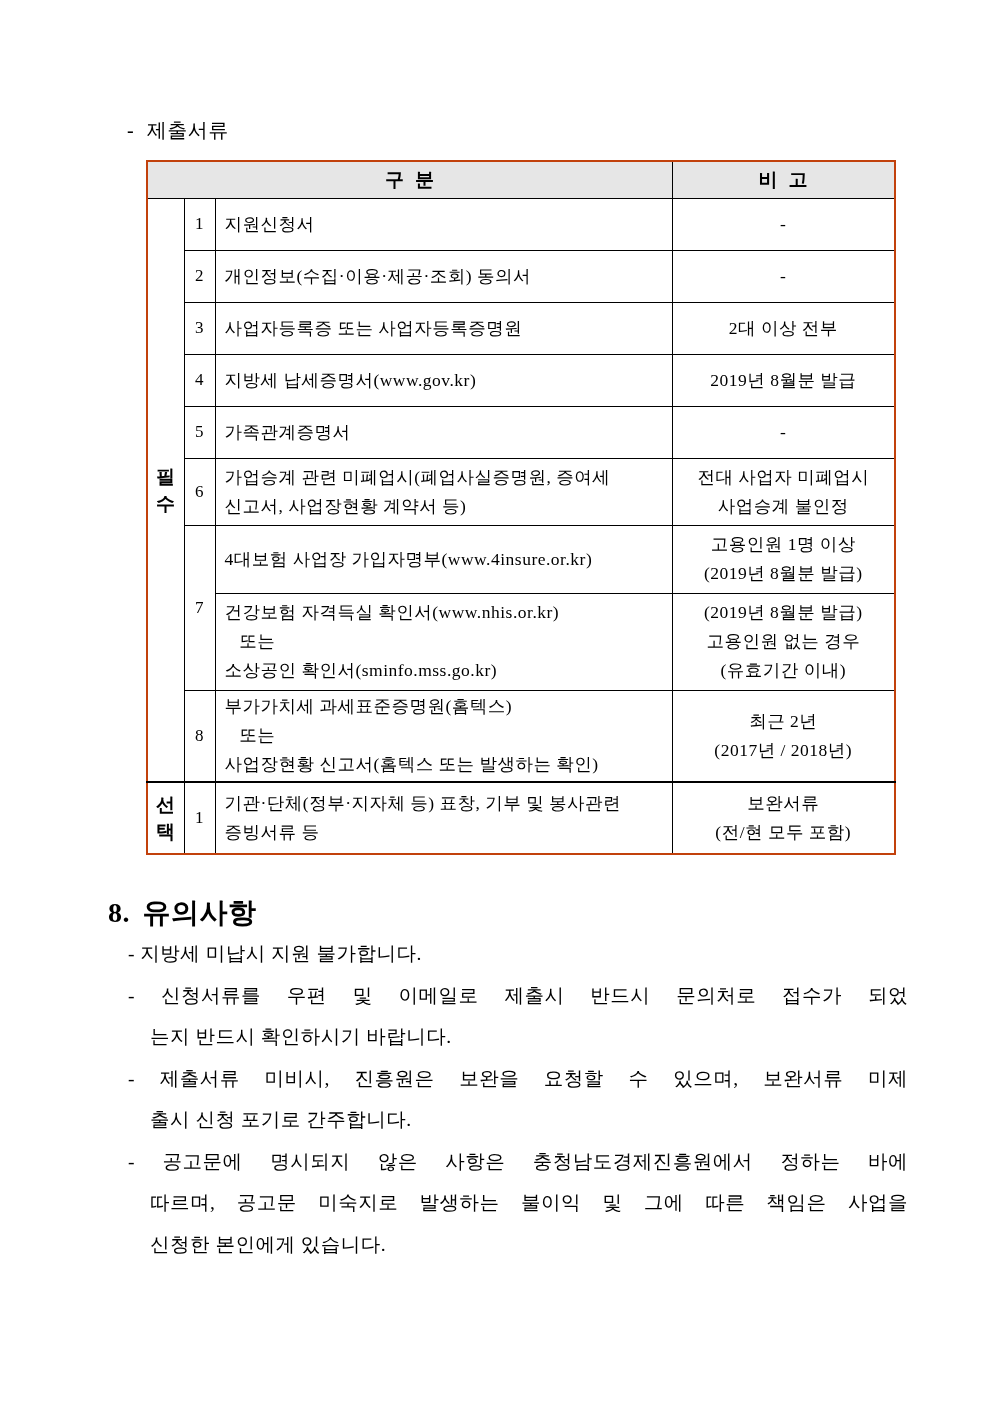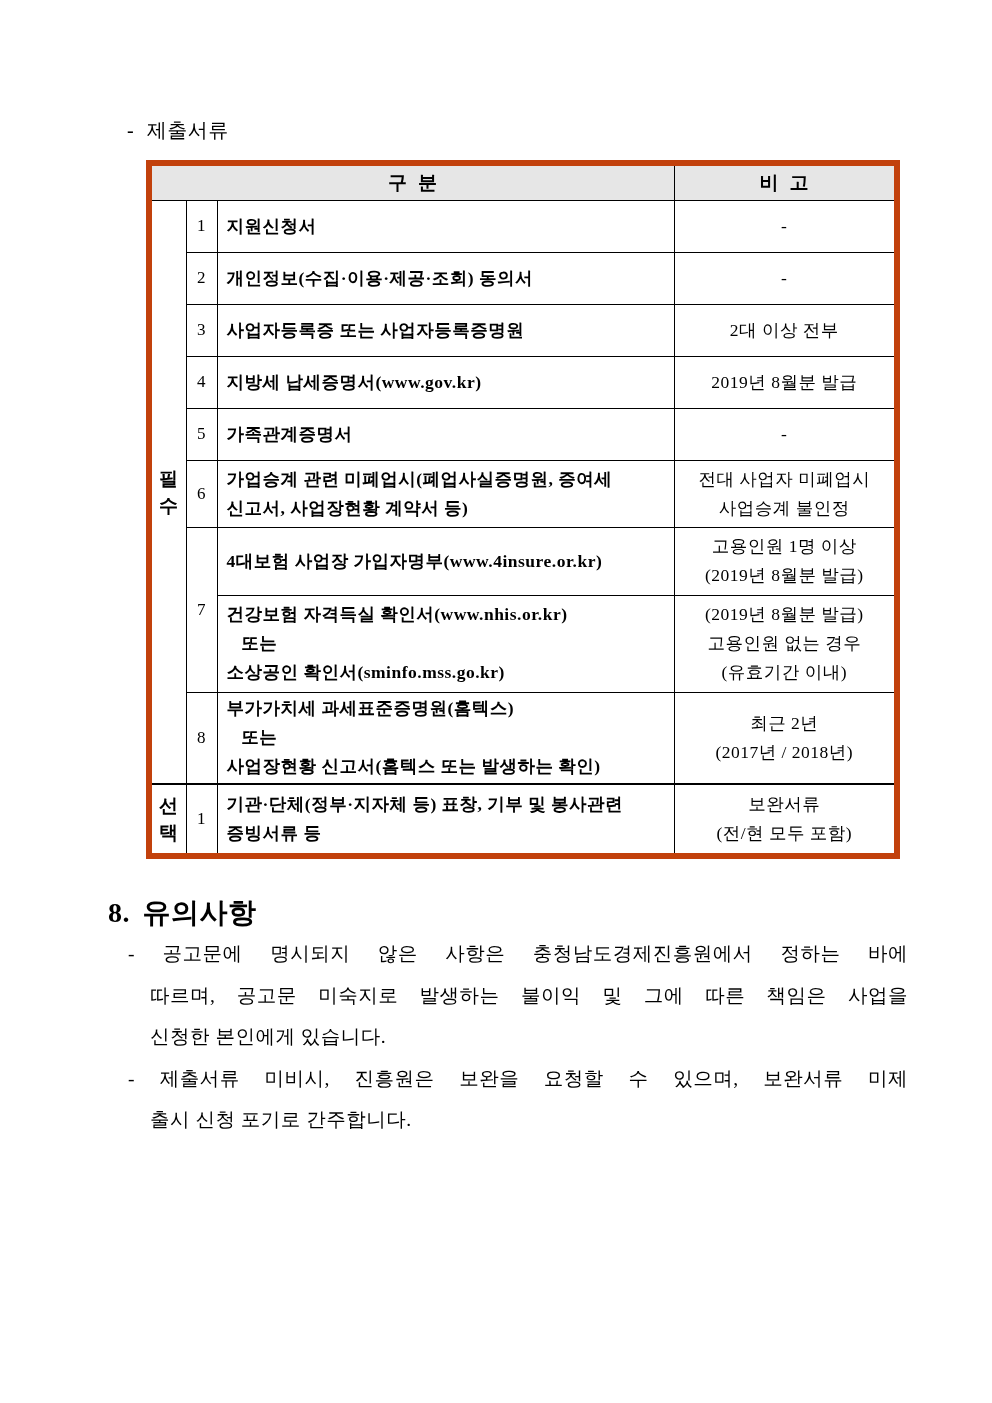--- a/index.html
+++ b/index.html
@@ -16,21 +16,21 @@
   
   .doc-label {
     position: absolute; left: 127px; top: 117px;
     font-size: 20px; word-spacing: 7px;
   }
 
   
   .tbl-wrap { position: absolute; left: 146px; top: 160px; }
   table {
     border-collapse: collapse;
-    border: 6px solid #c2410c;
+    border: 2px solid #c2410c;
     table-layout: fixed;
     width: 748px;
   }
   col.c-cat { width: 37px; }
   col.c-num { width: 31px; }
   col.c-doc { width: 457px; }
   col.c-rem { width: 223px; }
   th, td { border: 1px solid #000; vertical-align: middle; }
   th {
     height: 37px;
@@ -44,21 +44,20 @@
     text-align: center;
     font-weight: bold;
     font-size: 19px;
     line-height: 27px;
   }
   td.num { text-align: center; font-size: 17px; }
   td.doc {
     padding-left: 9px; padding-right: 4px;
     font-size: 17.5px; line-height: 29px;
     text-align: left;
-    font-weight: bold;
   }
   td.rem {
     text-align: center;
     font-size: 17.5px; line-height: 29px;
     padding: 0 4px;
   }
   .cell-lines div { white-space: pre; }
   tr.h52 > td { height: 52px; }
   tr.h67 > td { height: 67px; }
   tr.h68 > td { height: 68px; }
@@ -214,21 +213,28 @@
             <div>(전/현 모두 포함)</div>
           </td>
       </tr>
     </tbody>
   </table>
 </div>
 
 <div class="notes">
   <div class="notes-title">8. 유의사항</div>
   <div class="note">
+      <div>- 지방세 미납시 지원 불가합니다.</div>
+    </div>
+  <div class="note">
+      <div>- 신청서류를 우편 및 이메일로 제출시 반드시 문의처로 접수가 되었</div>
+      <div>는지 반드시 확인하시기 바랍니다.</div>
+    </div>
+  <div class="note">
+      <div>- 제출서류 미비시, 진흥원은 보완을 요청할 수 있으며, 보완서류 미제</div>
+      <div>출시 신청 포기로 간주합니다.</div>
+    </div>
+  <div class="note">
       <div>- 공고문에 명시되지 않은 사항은 충청남도경제진흥원에서 정하는 바에</div>
       <div>따르며, 공고문 미숙지로 발생하는 불이익 및 그에 따른 책임은 사업을</div>
       <div>신청한 본인에게 있습니다.</div>
     </div>
-  <div class="note">
-      <div>- 제출서류 미비시, 진흥원은 보완을 요청할 수 있으며, 보완서류 미제</div>
-      <div>출시 신청 포기로 간주합니다.</div>
-    </div>
 </div>
 
 </body></html>

